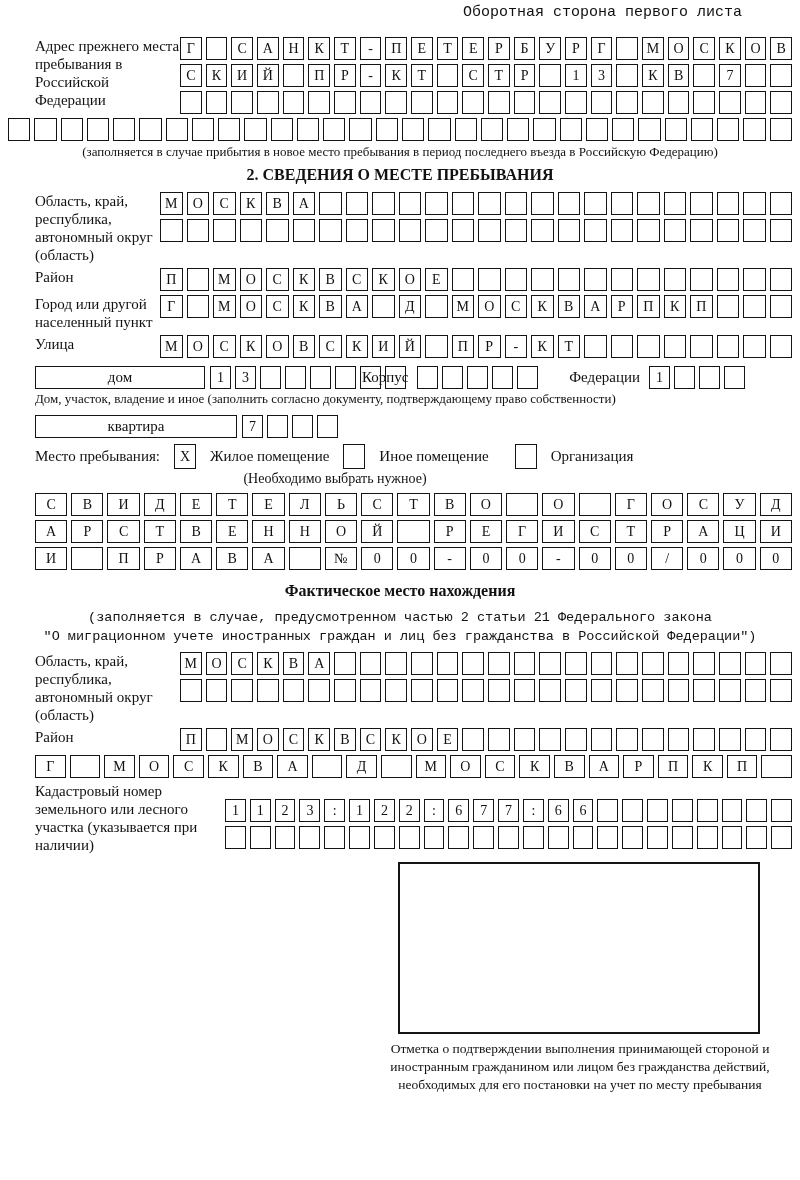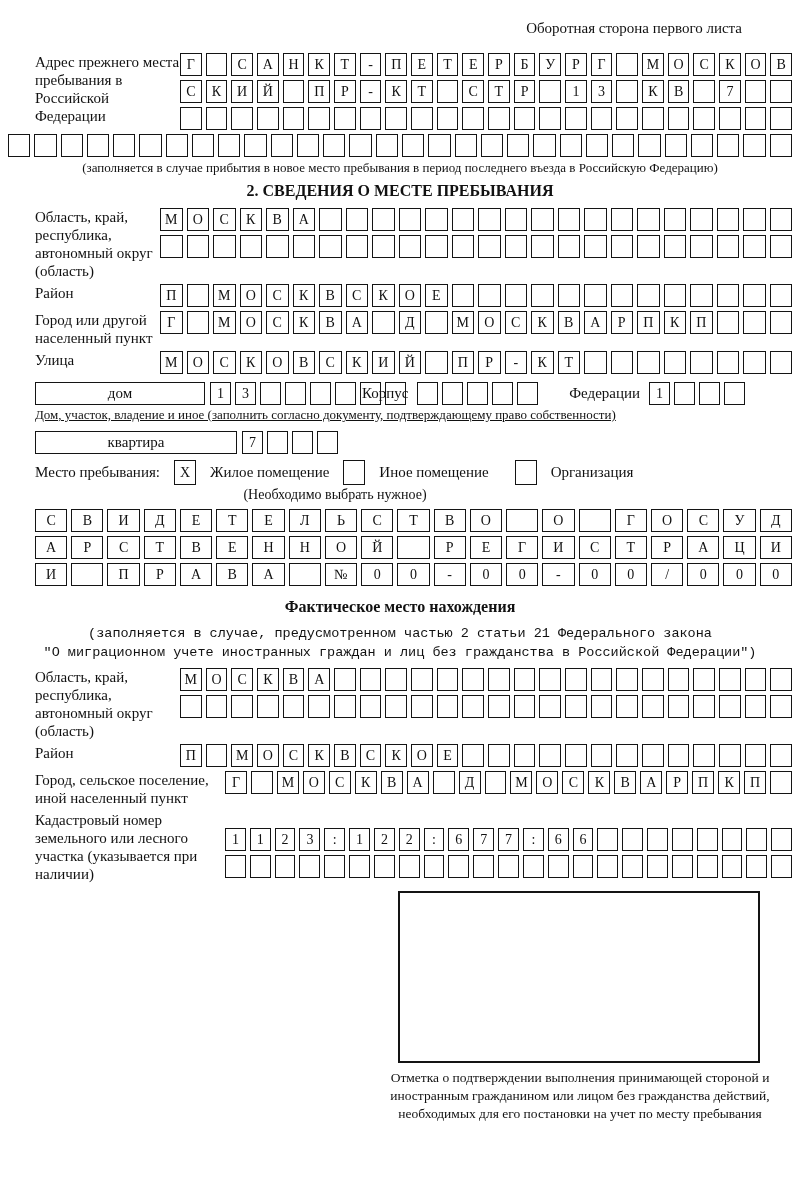--- a/index.html
+++ b/index.html
@@ -1,34 +1,34 @@
 <!DOCTYPE html>
 <html><head>
 <meta charset="utf-8">
 <style>
   html,body{margin:0;padding:0;background:#fff;}
   body{width:800px;height:1180px;overflow:hidden;
        font-family:"Liberation Serif","DejaVu Serif",serif;color:#111;}
   .page{position:relative;width:800px;height:1180px;}
 
-  .back-note{text-align:right;padding:20px 58px 0 0;font-size:15px;}
+  .back-note{text-align:right;padding:4px 58px 0 0;font-size:15px;font-family:Liberation Mono, monospace;}
 
   
   .frow{display:flex;align-items:flex-start;margin:0 8px 4px 35px;}
   .flabel{font-size:15px;line-height:18px;flex-shrink:0;}
   .rowstack{flex:1;display:flex;flex-direction:column;gap:4px;min-width:0;}
 
   .cells{display:flex;gap:4px;flex:1;min-width:0;}
   .cell{flex:1 1 0;height:21px;border:1.6px solid #141414;
         display:flex;align-items:center;justify-content:center;
         font-size:14px;line-height:1;background:#fff;}
   .cells.fixed .cell{flex:0 0 19px;}
 
   .caption{font-size:13px;text-align:center;margin:1px 10px 4px 10px;line-height:16px;}
-  .caption.left{text-align:left;margin-left:35px;text-decoration:underline;}
+  .caption.left{text-align:left;margin-left:35px;}
 
   .sec-title{font-size:16px;font-weight:bold;text-align:center;margin:6px 0 8px 0;}
 
   .full-row{margin:0 8px 3px 8px;}
 
   
   .inline-row{display:flex;align-items:center;margin:8px 8px 2px 35px;gap:5px;}
   .boxlabel{border:1.6px solid #141414;height:21px;display:flex;align-items:center;
             justify-content:center;font-size:15px;}
   .inline-label{font-size:15px;padding:0 4px;white-space:nowrap;}
@@ -533,21 +533,20 @@
         <div class="cell"></div>
         <div class="cell"></div>
         <div class="cell"></div>
         <div class="cell"></div>
         <div class="cell"></div>
         <div class="cell"></div>
       </div>
   </div>
 
   <div class="frow">
-    <div class="flabel" style="width:190px;">Город, сельское поселение, иной населенный пункт</div>
     <div class="cells">
         <div class="cell">Г</div>
         <div class="cell"></div>
         <div class="cell">М</div>
         <div class="cell">О</div>
         <div class="cell">С</div>
         <div class="cell">К</div>
         <div class="cell">В</div>
         <div class="cell">А</div>
         <div class="cell"></div>

